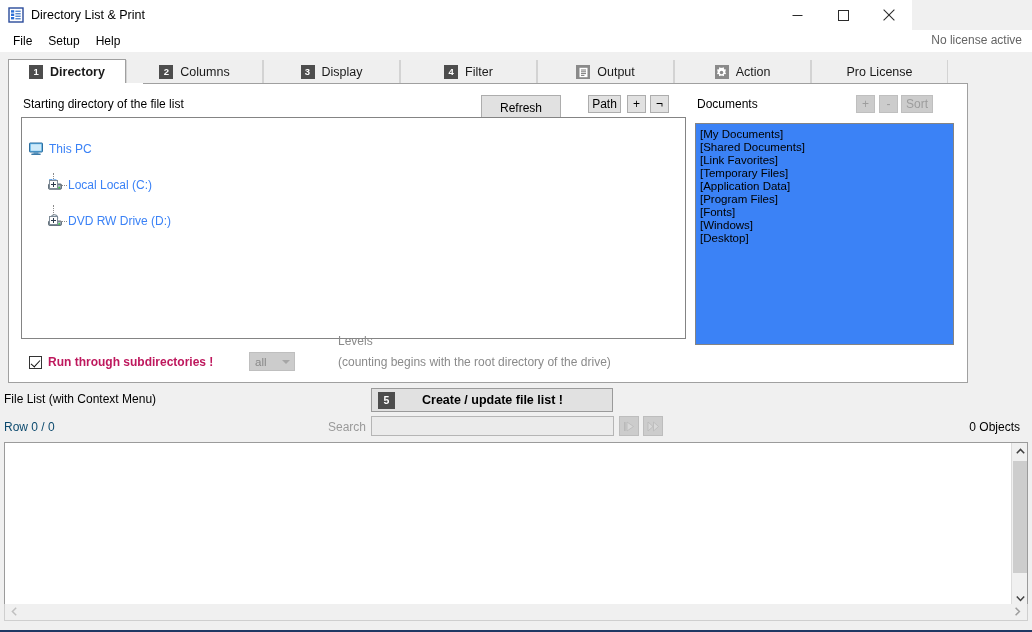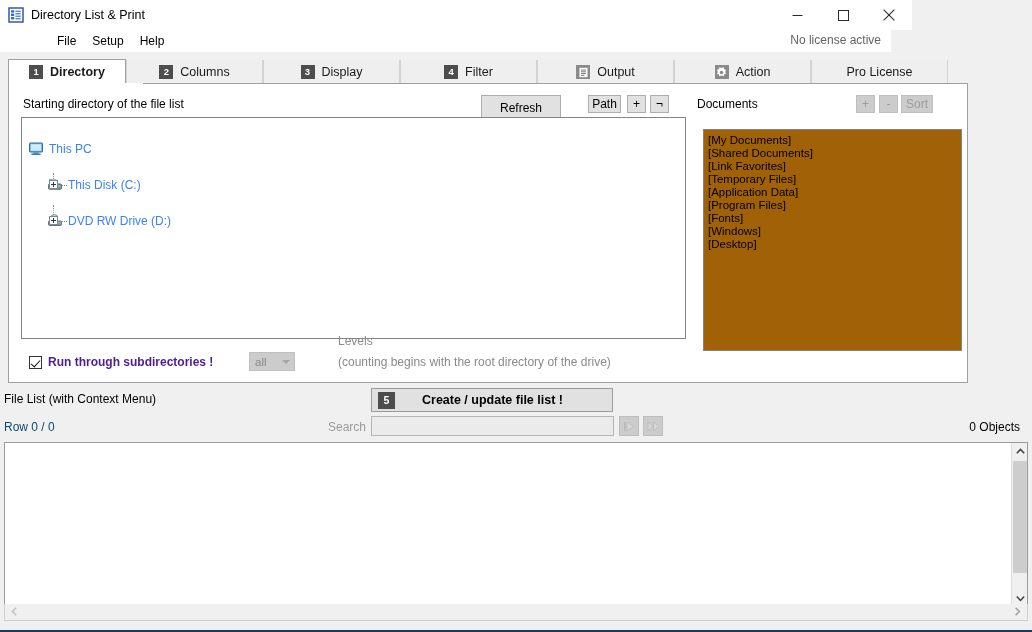--- a/index.html
+++ b/index.html
@@ -42,23 +42,23 @@
   .wc {
     width: 46px; height: 30px;
     display: flex; align-items: center; justify-content: center;
     color: #2b2b2b;
   }
   .wc svg { display: block; }
 
   
   .menubar {
     position: absolute; left: 0; top: 30px;
-    width: 891px; height: 22px;
-    background: #ffffff;
-    display: flex; align-items: center; padding-left: 44px;
+    width: 1032px; height: 22px;
+    background: #ffffff;
+    display: flex; align-items: center;
   }
   .menu-item {
     font-size: 12px; color: #000;
     padding: 2px 7px; margin-right: 2px;
     line-height: 15px;
   }
   .menu-item:first-child { margin-left: 6px; }
   .license-note {
     position: absolute; right: 10px; top: 3px;
     font-size: 12px; color: #646464;
@@ -188,48 +188,47 @@
     content:""; position:absolute; left:3px; top:1px; width:1px; height:5px; background:#2b3a4a;
   }
   .dots { position:absolute; left:38px; width:7px; height:1px; border-top: 1px dotted #8a8a8a; }
   .vdots { position:absolute; left:31px; width:1px; border-left: 1px dotted #8a8a8a; }
   .ticon { width: 16px; height: 16px; margin-right: 5px; flex: none; }
   .ticon svg { display: block; }
   .tlabeltxt { line-height: 16px; }
 
   
   .favbox {
-    position: absolute; left: 695px; top: 129px;
+    position: absolute; left: 695px; top: 123px;
     width: 259px; height: 222px;
-    background: #a16207;
+    background: #3b82f6;
     border: 1px solid #848484;
     overflow: hidden;
     padding: 4px 0 0 2px;
-    margin-left: 8px;
   }
   .favrow {
     height: 13px; line-height: 13px;
     font-size: 11.5px; color: #000;
     padding-left: 2px; white-space: nowrap;
   }
   .chk-wrap {
     position: absolute; left: 29px; top: 3px;
     display: flex; align-items: center;
   }
   .chkbox {
     width: 13px; height: 13px; background: #fff; border: 1px solid #333;
     position: relative; margin-right: 6px; flex:none;
   }
   .chkbox::after {
     content: ""; position: absolute; left: 3px; top: 1px;
     width: 4px; height: 8px;
     border: solid #111; border-width: 0 1.6px 1.6px 0;
     transform: rotate(42deg);
   }
-  .chk-label { font-size: 12px; font-weight: bold; color: #4c1d95; line-height: 14px; }
+  .chk-label { font-size: 12px; font-weight: bold; color: #be185d; line-height: 14px; }
 
   .levels-select {
     position: absolute; left: 249px; top: 352px;
     width: 46px; height: 19px;
     background: #cccccc; border: 1px solid #bfbfbf;
     display: flex; align-items: center;
     font-size: 11.5px; color: #888;
   }
   .levels-select .sv { padding-left: 5px; }
   .levels-select .arrow {
@@ -471,21 +470,21 @@
       <span class="ticon">
         <svg width="16" height="16" viewBox="0 0 16 16">
           <rect x="1.6" y="7" width="12.8" height="5.2" rx="0.8" fill="#7d8c99" stroke="#4f5d69" stroke-width="0.9"></rect>
           <rect x="2.4" y="8" width="11.2" height="3" fill="#a8b5c0"></rect>
           <circle cx="12.2" cy="10.6" r="0.9" fill="#36d13a"></circle>
           <rect x="2.2" y="2.2" width="3.2" height="3.2" fill="#3a7fd5"></rect>
           <rect x="6.2" y="2.2" width="3.2" height="3.2" fill="#6fa8e6"></rect>
           <rect x="2.2" y="2.2" width="1.4" height="1.4" fill="#7fc1f5"></rect>
         </svg>
       </span>
-      <span class="tlabeltxt">This Disk (C:)</span>
+      <span class="tlabeltxt">Local Local (C:)</span>
     </div>
 
     <div class="tnode child">
       <span class="vdots" style="top:-8px;height:16px;"></span>
       <span class="expander" style="top:3px;"></span>
       <span class="dots" style="top:8px;"></span>
       <span class="ticon">
         <svg width="16" height="16" viewBox="0 0 16 16">
           <rect x="1.6" y="8" width="12.8" height="4.4" rx="0.8" fill="#7d8c99" stroke="#4f5d69" stroke-width="0.9"></rect>
           <rect x="2.4" y="8.8" width="11.2" height="2.4" fill="#adb9c3"></rect>

